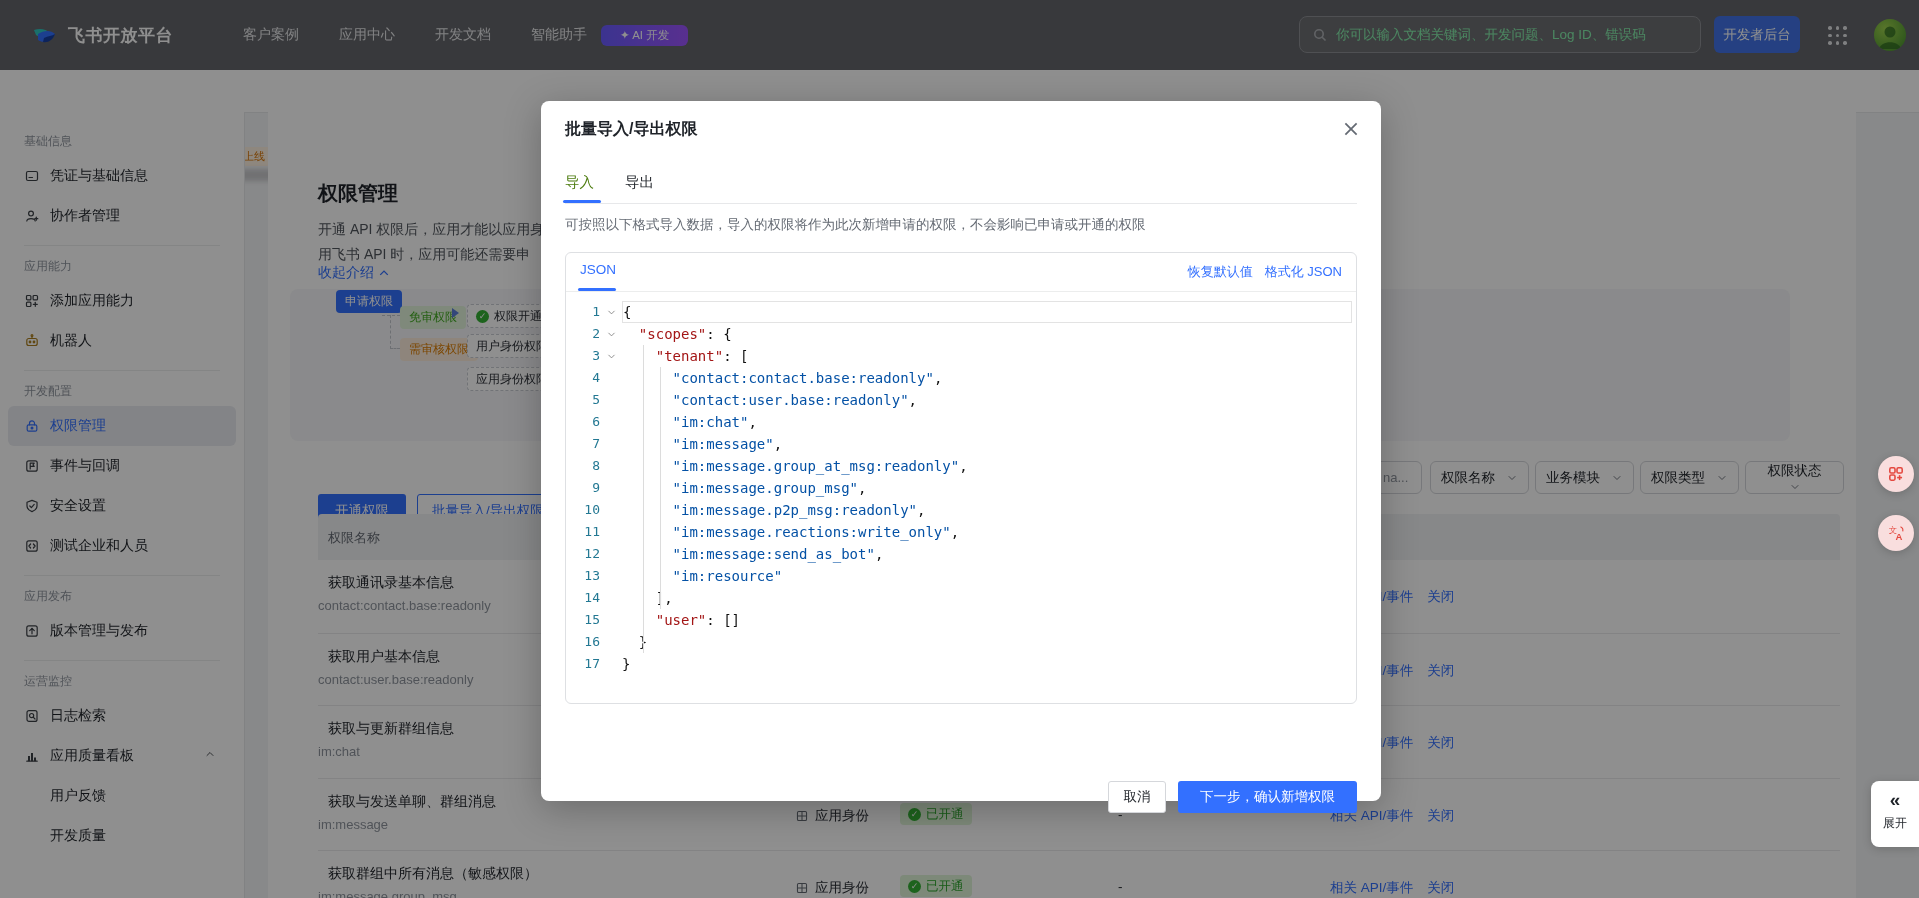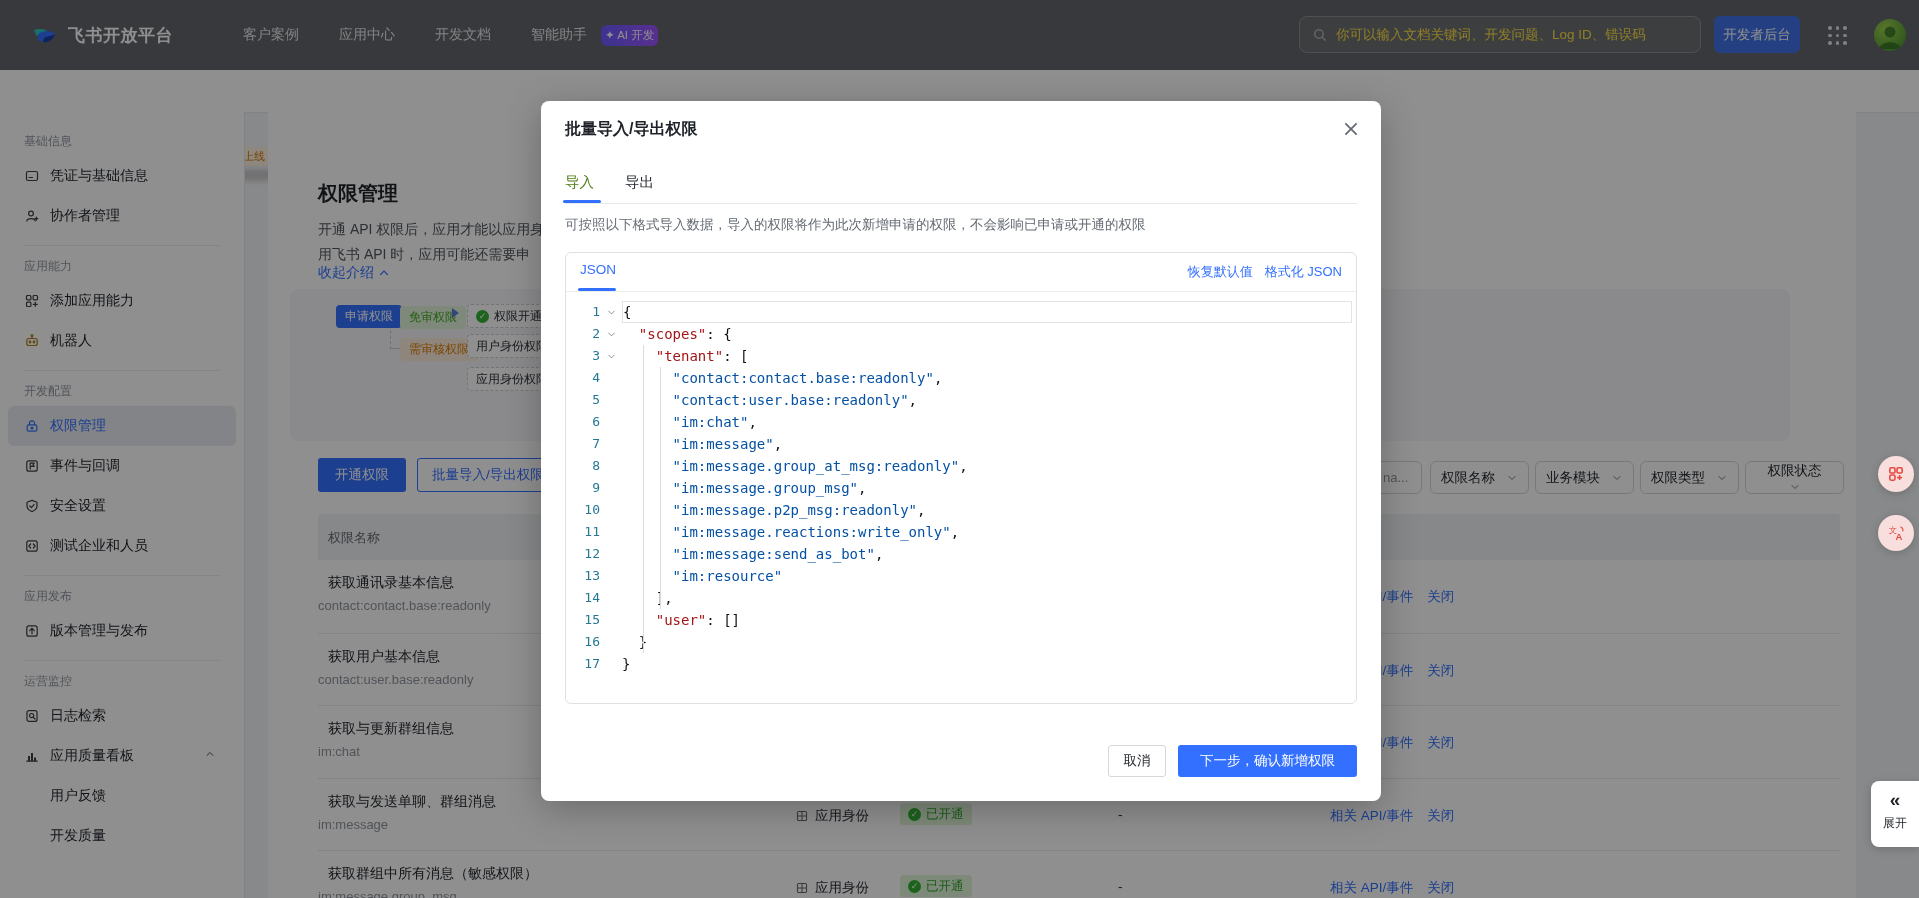--- a/index.html
+++ b/index.html
@@ -8,25 +8,25 @@
   .abs{position:absolute;}
   .layer{position:absolute;inset:0;}
   svg{display:block;}
 
   
   #nav{position:absolute;left:0;top:0;width:1919px;height:70px;background:#64666b;display:flex;align-items:center;z-index:1;}
   #brand{display:flex;align-items:center;gap:10px;margin-left:30px;}
   #brand .brand-txt{color:#fff;font-size:17px;font-weight:bold;letter-spacing:.5px;}
   #nav-items{display:flex;align-items:flex-end;margin-left:70px;gap:40px;}
   .nav-item{color:#e6e7e9;font-size:14px;cursor:pointer;white-space:nowrap;}
-  .ai-badge{margin-left:14px;display:inline-flex;align-items:center;gap:3px;padding:3px 4px;border-radius:6px;
+  .ai-badge{margin-left:14px;display:inline-flex;align-items:center;gap:3px;padding:3px 19px;border-radius:6px;
             background:linear-gradient(90deg,#6a5cff,#9e55ff);color:#fff;font-size:11.5px;}
   .nav-search{position:absolute;left:1299px;top:16px;width:402px;height:37px;border:1px solid #8d8f94;border-radius:8px;
               background:rgba(255,255,255,.06);display:flex;align-items:center;box-sizing:border-box;padding:0 12px;gap:8px;}
-  .nav-search .ph{color:#fde047;font-size:13.5px;white-space:nowrap;overflow:hidden;}
+  .nav-search .ph{color:#86efac;font-size:13.5px;white-space:nowrap;overflow:hidden;}
   #console-btn{position:absolute;left:1714px;top:16px;width:86px;height:37px;border:none;border-radius:6px;
                background:#4273e8;color:#fff;font-size:13.5px;cursor:pointer;font-family:inherit;}
   #grid-dots{position:absolute;left:1828px;top:26px;width:20px;height:20px;display:grid;
              grid-template-columns:repeat(3,1fr);gap:3px;}
   #grid-dots i{width:3.5px;height:3.5px;border-radius:50%;background:#e3e4e6;}
   #avatar{position:absolute;left:1874px;top:19px;width:32px;height:32px;border-radius:50%;
           background:radial-gradient(circle at 35% 30%,#9ed24d,#3f8c2c);overflow:hidden;}
 
   
   #app-header{position:absolute;left:0;top:70px;width:1919px;height:42px;background:#fff;border-bottom:1px solid #e7e8ea;z-index:1;}
@@ -73,21 +73,21 @@
             align-items:center;gap:5px;padding:0 8px;font-size:12px;color:#2b2f36;white-space:nowrap;overflow:hidden;}
   .flow-box .sub{color:#8f959e;font-size:11px;}
   .flow-check{width:13px;height:13px;border-radius:50%;background:#34b134;color:#fff;font-size:9px;display:flex;
               align-items:center;justify-content:center;flex:none;}
   .flow-arrow{position:absolute;width:0;height:0;border-top:5px solid transparent;border-bottom:5px solid transparent;
               border-left:7px solid #5b7fd9;}
   .dotline{position:absolute;border-top:1px dashed #c3c7cd;}
   .dotline.v{border-top:none;border-left:1px dashed #c3c7cd;}
 
   .btn{border-radius:3px;font-size:13.5px;display:flex;align-items:center;justify-content:center;cursor:pointer;
-       box-sizing:border-box;font-family:inherit;}
+       box-sizing:border-box;font-family:inherit;margin-top:36px;}
   #open-perm-btn{position:absolute;left:318px;top:458px;width:88px;height:34px;background:#3370ff;color:#fff;border:none;}
   #batch-btn{position:absolute;left:417px;top:458px;width:142px;height:34px;background:#fff;color:#3370ff;border:1px solid #3370ff;}
   #filter-input{position:absolute;left:1280px;top:461px;width:142px;height:33px;border:1px solid #d5d7db;border-radius:6px;
                 background:#fff;box-sizing:border-box;font-size:13px;color:#8f959e;line-height:31px;padding-left:102px;overflow:hidden;}
   .dropdown{position:absolute;top:461px;width:99px;height:33px;border:1px solid #d5d7db;border-radius:6px;background:#fff;
             box-sizing:border-box;display:flex;align-items:center;justify-content:space-between;padding:0 10px;cursor:pointer;}
   .dropdown span{font-size:13.5px;color:#1f2329;}
   #table-header{position:absolute;left:318px;top:514px;width:1522px;height:46px;background:#f1f2f4;border-radius:4px 4px 0 0;}
   #table-header .th{position:absolute;left:10px;top:15px;font-size:13px;color:#646a73;}
   .trow{position:absolute;left:318px;width:1522px;border-bottom:1px solid #e9eaec;background:#fff;}
@@ -366,21 +366,21 @@
       <span>收起介绍</span>
       <svg width="12" height="12" viewBox="0 0 16 16" fill="none" stroke="#3370ff" stroke-width="1.8">
           <polyline points="3,10.5 8,5.5 13,10.5"></polyline>
         </svg>
     </div>
 
     <div id="flow-card">
       <div class="dotline" style="left:92px;top:26px;width:18px;"></div>
       <div class="dotline v" style="left:100px;top:26px;height:34px;"></div>
       <div class="dotline" style="left:100px;top:59px;width:10px;"></div>
-      <div class="tag blue" style="left:46px;top:16px;">申请权限</div>
+      <div class="tag blue" style="left:46px;top:1px;">申请权限</div>
       <div class="tag green" style="left:110px;top:17px;">免审权限</div>
       <div class="flow-arrow" style="left:162px;top:19px;"></div>
       <div class="flow-box" style="left:177px;top:15px;width:150px;">
         <span class="flow-check">✓</span>
         <span>权限开通成功，</span>
       </div>
       <div class="tag orange" style="left:110px;top:49px;">需审核权限</div>
       <div class="flow-box" style="left:177px;top:45px;width:150px;">
         <span>用户身份权限</span>
           <span class="sub">user_</span>

